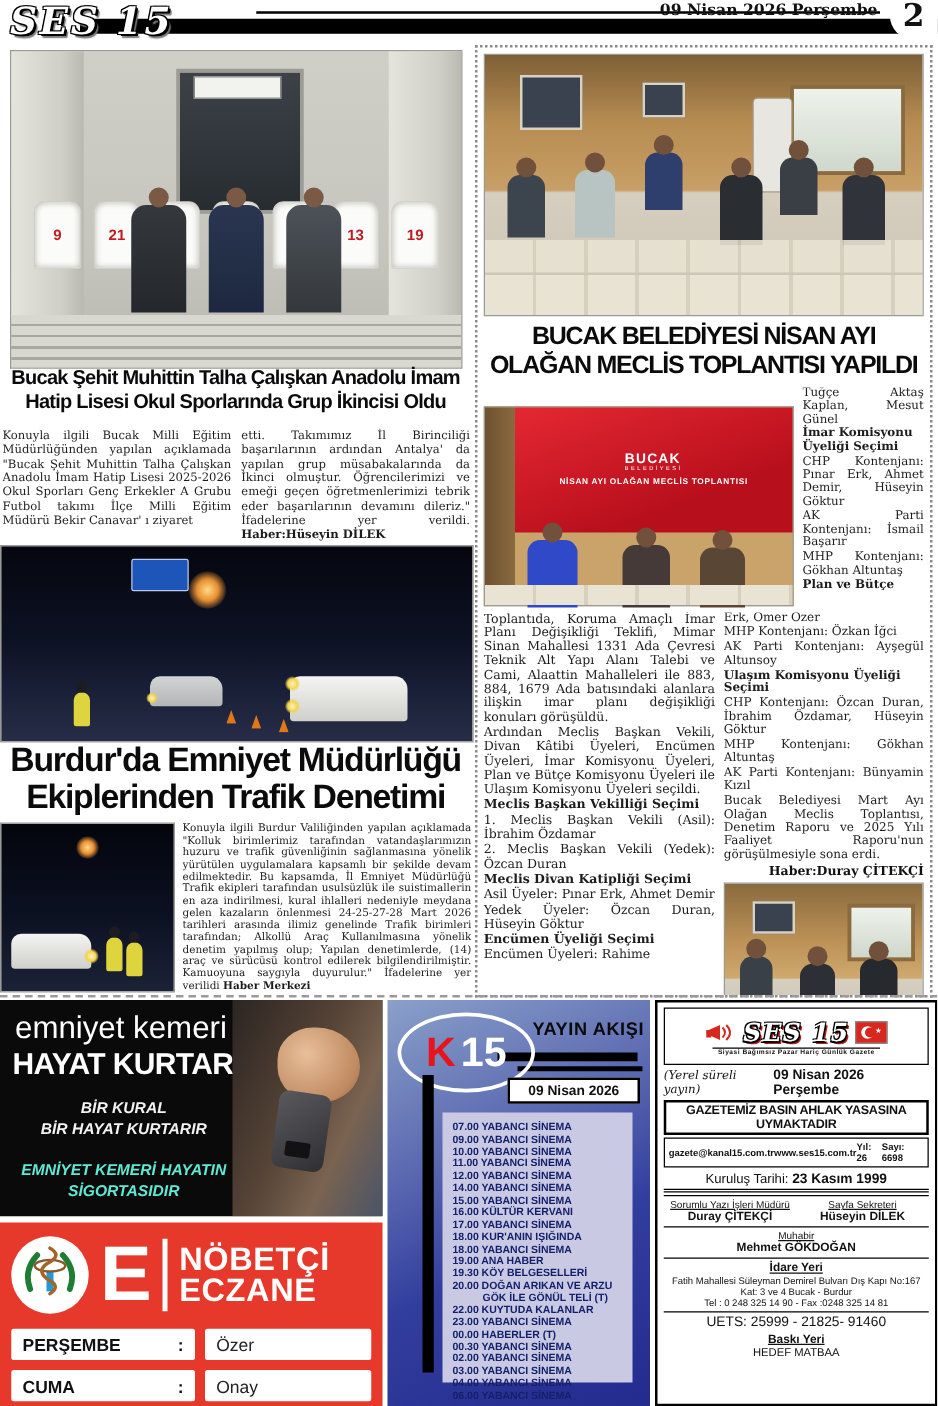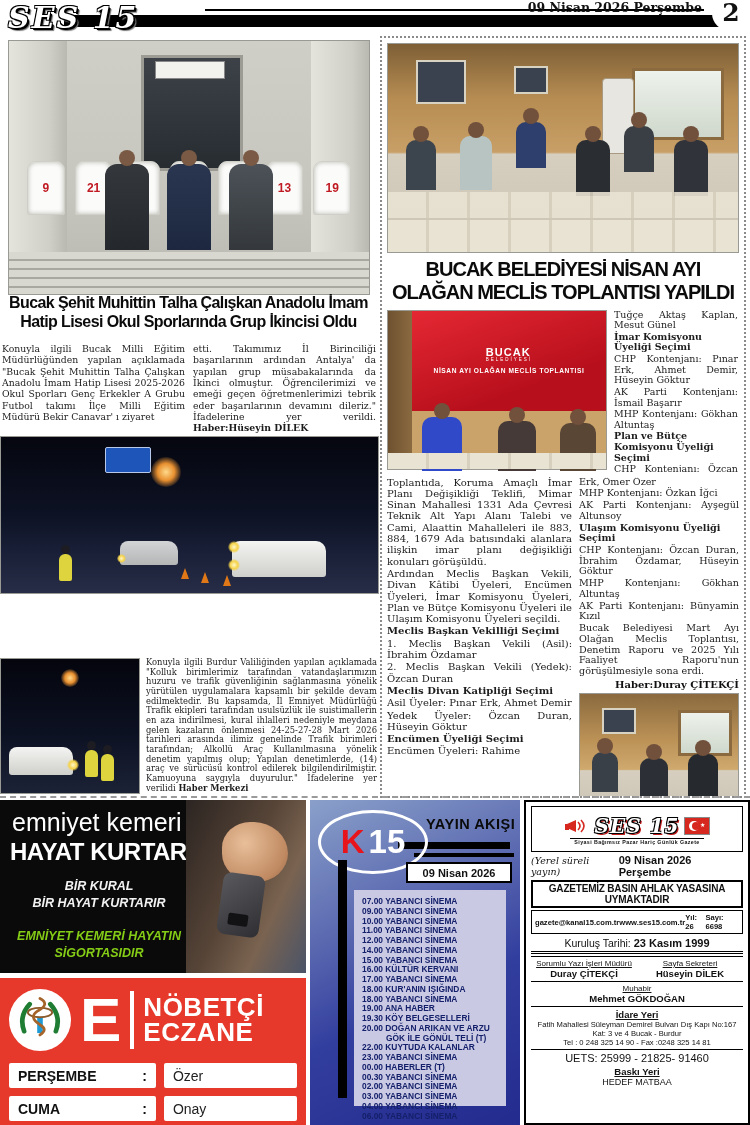--- a/index.html
+++ b/index.html
@@ -62,37 +62,37 @@
   .vest{position:absolute;width:13px;height:27px;background:#ded43e;border-radius:6px 6px 2px 2px;}
   .vest:before{content:"";position:absolute;left:2px;top:-9px;width:9px;height:9px;border-radius:50%;background:#1c1c22;}
   .p-council{position:relative;width:352px;height:210px;margin:0 auto;border:1px solid #9a9a94;
              background:linear-gradient(180deg,#7e5f36 0%,#b68c52 26%,#c89f66 52%,#d6cfc0 53%,#cac3b2 100%);box-sizing:border-box;}
   .winlight{position:absolute;background:linear-gradient(#eef2ec,#cfd8cc);border:3px solid #8a6a3e;}
   .frame{position:absolute;background:#39424e;border:2px solid #d8d2c2;}
   .ac{position:absolute;width:30px;height:74px;background:#e8e6e0;border-radius:4px;border:1px solid #a89a80;}
   .fig{position:absolute;border-radius:10px 10px 0 0;}
   .fig:before{content:"";position:absolute;left:50%;margin-left:-8px;top:-14px;width:16px;height:16px;border-radius:50%;background:#71503c;}
   .deskrow{position:absolute;left:0;right:0;background:repeating-linear-gradient(90deg,#e9e3d3 0 38px,#d7d0be 38px 41px);}
-  .p-screen{position:relative;width:220px;height:160px;border:1px solid #9a9a94;background:#caa36b;box-sizing:border-box;flex:none;}
+  .p-screen{position:relative;width:248px;height:160px;border:1px solid #9a9a94;background:#caa36b;box-sizing:border-box;flex:none;margin-top:15px;}
   .woodbar{position:absolute;left:0;top:0;bottom:0;width:24px;background:linear-gradient(90deg,#6e5130,#8a6a40);}
   .redscreen{position:absolute;left:24px;right:0;top:0;height:100px;background:linear-gradient(160deg,#e42833,#b80f1c 70%);
              display:flex;flex-direction:column;align-items:center;justify-content:center;gap:5px;}
   .scr-logo{color:#fff;font-family:"Liberation Sans",sans-serif;font-weight:bold;font-size:11px;letter-spacing:1px;line-height:1;}
   .scr-logo small{display:block;font-size:4.5px;letter-spacing:2px;font-weight:normal;}
   .scr-line{color:#fff;font-family:"Liberation Sans",sans-serif;font-weight:bold;font-size:6.6px;letter-spacing:0.6px;}
   .p-council2{position:relative;width:160px;height:132px;margin-top:3px;border:1px solid #9a9a94;box-sizing:border-box;
               background:linear-gradient(180deg,#8a6a3e 0%,#bb9156 35%,#cfa96e 58%,#d6cfc0 59%,#c8c1b0 100%);}
   
   .bottom-sep{position:absolute;left:0;right:0;top:796px;border-top:2px dashed #9a9a9a;}
   .ad-belt{position:absolute;left:0;top:800px;width:306px;height:173px;background:#0a0a0a;overflow:hidden;}
   .belt-l1{position:absolute;left:12px;top:8px;font-family:"Liberation Sans",sans-serif;font-size:25px;color:#fff;}
   .belt-l2{position:absolute;left:10px;top:38px;font-family:"Liberation Sans",sans-serif;font-weight:bold;font-size:24px;color:#fff;letter-spacing:-0.5px;}
   .belt-mid{position:absolute;left:4px;top:78px;width:190px;text-align:center;color:#f2f2f2;
             font-family:"Liberation Sans",sans-serif;font-style:italic;font-weight:bold;font-size:12.5px;line-height:1.35;}
-  .belt-low{position:absolute;left:4px;top:128px;width:190px;text-align:center;color:#84cc16;
+  .belt-low{position:absolute;left:4px;top:128px;width:190px;text-align:center;color:#5eead4;
             font-family:"Liberation Sans",sans-serif;font-style:italic;font-weight:bold;font-size:12.5px;line-height:1.35;}
   .belt-photo{position:absolute;right:0;top:0;width:120px;height:173px;
               background:linear-gradient(115deg,#2c2522 0%,#564437 45%,#7a6350 70%,#4a5468 100%);}
   .fist{position:absolute;right:18px;top:22px;width:66px;height:60px;border-radius:45% 55% 50% 50%;
         background:radial-gradient(circle at 35% 35%,#e8bf9a,#c08a62 70%,#9a6a48);}
   .buckle{position:absolute;right:44px;top:74px;width:42px;height:62px;border-radius:8px;
           background:linear-gradient(140deg,#5a5a5e,#2e2e33);transform:rotate(8deg);}
   .buckle:after{content:"";position:absolute;left:10px;bottom:10px;width:20px;height:12px;background:#121215;border-radius:2px;}
   
   .eczane{position:absolute;left:0;top:978px;width:306px;height:147px;background:#e6392b;box-sizing:border-box;padding:7px 9px;}
@@ -197,20 +197,21 @@
     <div class="car" style="right:52px;bottom:16px;width:94px;height:36px;"></div>
     <div class="hlight" style="right:138px;bottom:22px;"></div>
     <div class="hlight" style="right:138px;bottom:40px;"></div>
     <div class="car" style="right:200px;bottom:28px;width:58px;height:24px;opacity:0.85;"></div>
     <div class="hlight" style="right:252px;bottom:30px;width:9px;height:9px;"></div>
     <div class="cone" style="left:180px;bottom:14px;"></div>
     <div class="cone" style="left:200px;bottom:10px;"></div>
     <div class="cone" style="left:222px;bottom:7px;"></div>
     <div class="vest" style="left:58px;bottom:12px;"></div>
   </div>
+  <div class="abs hl hl2">Burdur'da Emniyet Müdürlüğü Ekiplerinden Trafik Denetimi</div>
   <div class="abs" style="left:0;top:658px;width:377px;height:134px;display:flex;gap:6px;">
     <div class="photo p-night" style="position:relative;left:0;top:0;flex:none;">
       <div class="glow" style="left:60px;top:10px;width:18px;height:18px;background:radial-gradient(circle,#ffd98a 0%,#e89030 40%,rgba(232,144,48,0) 75%);"></div>
       <div class="car" style="left:8px;bottom:18px;width:64px;height:28px;"></div>
       <div class="hlight" style="left:66px;bottom:22px;"></div>
       <div class="vest" style="left:84px;bottom:16px;"></div>
       <div class="vest" style="left:100px;bottom:12px;"></div>
     </div>
     <div class="news t2"><span>Konuyla ilgili Burdur Valiliğinden yapılan açıklamada "Kolluk birimlerimiz tarafından vatandaşlarımızın huzuru ve trafik güvenliğinin sağlanmasına yönelik yürütülen uygulamalara kapsamlı bir şekilde devam edilmektedir. Bu kapsamda, İl Emniyet Müdürlüğü Trafik ekipleri tarafından usulsüzlük ile suistimallerin en aza indirilmesi, kural ihlalleri nedeniyle meydana gelen kazaların önlenmesi 24-25-27-28 Mart 2026 tarihleri arasında ilimiz genelinde Trafik birimleri tarafından; Alkollü Araç Kullanılmasına yönelik denetim yapılmış olup; Yapılan denetimlerde, (14) araç ve sürücüsü kontrol edilerek bilgilendirilmiştir. Kamuoyuna saygıyla duyurulur." İfadelerine yer verilidi</span>  <b>Haber Merkezi</b></div>
   </div>

